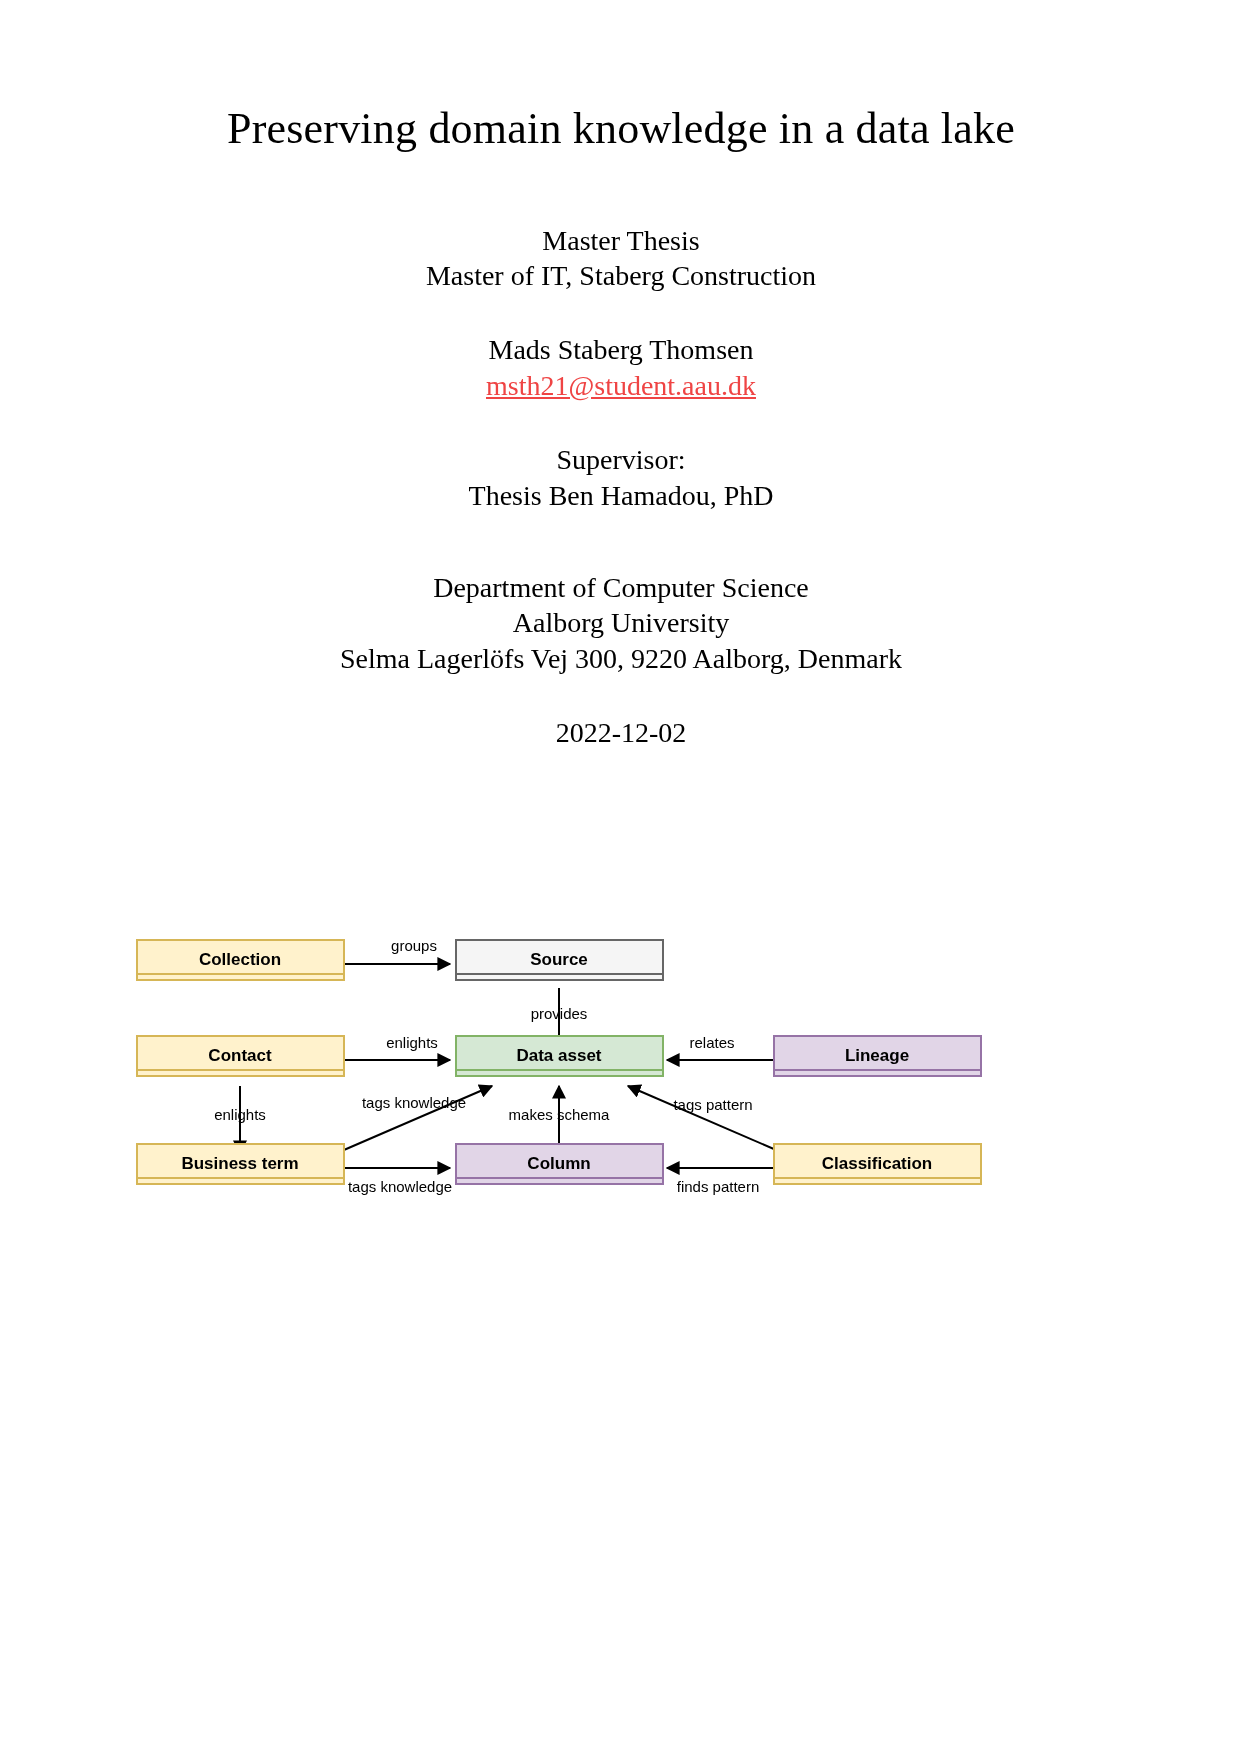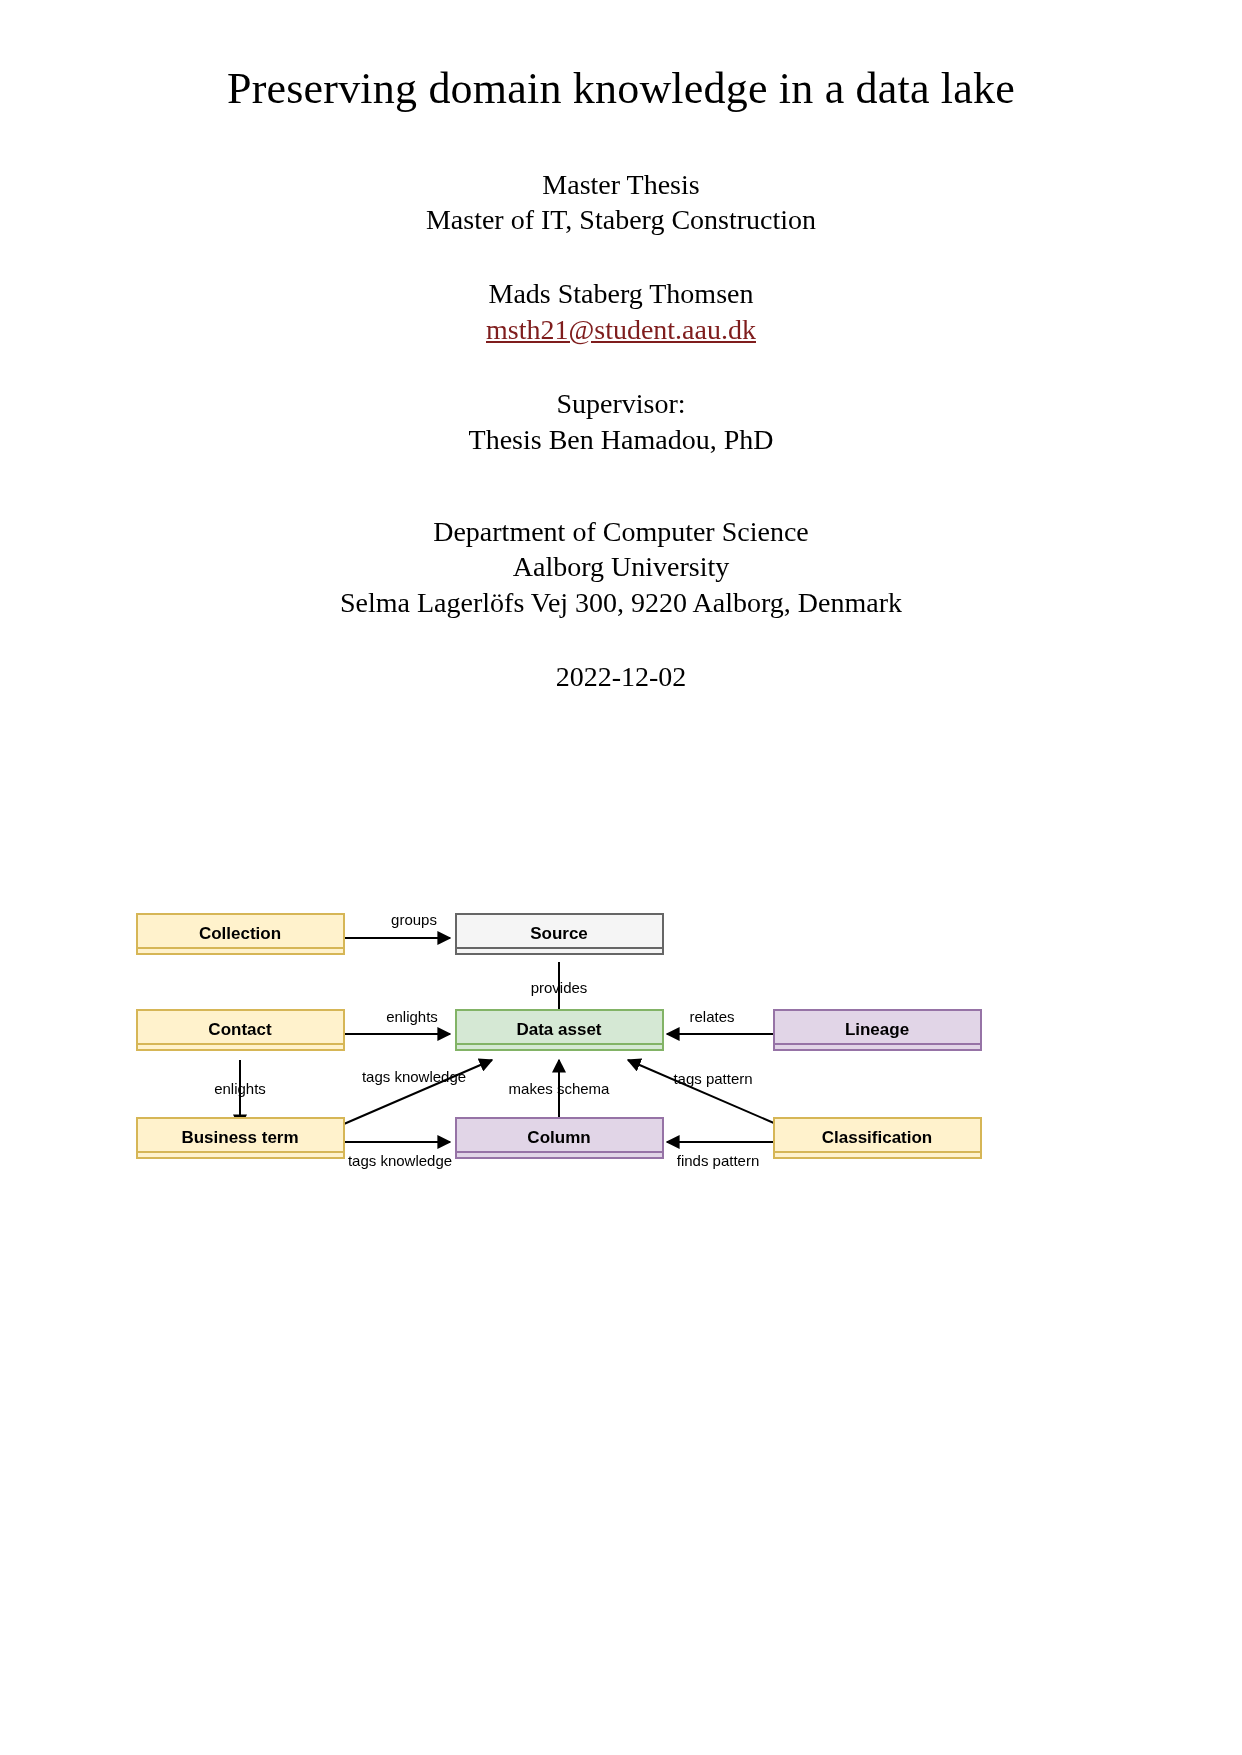--- a/index.html
+++ b/index.html
@@ -22,45 +22,45 @@
     left: 0;
     top: 0;
     width: 1242px;
     text-align: center;
   }
   .doc-title {
     font-family: "Liberation Serif", serif;
     font-size: 44px;
     font-weight: 400;
     letter-spacing: 0.2px;
-    margin: 0;
-    padding-top: 64px;
+    margin: 16px;
+    padding-top: 88px;
     line-height: 1.15;
   }
   .meta-block {
     font-family: "Liberation Serif", serif;
     font-size: 28px;
     line-height: 1.28;
   }
   .meta-block .line { display: block; }
 
   .gap-lg { height: 38px; }
   .gap-xl { height: 52px; }
   .gap-xxl { height: 56px; }
 
   .email-link {
-    color: #7f1d1d;
+    color: #ef4444;
     text-decoration: underline;
   }
 
   
   #diagram-wrap {
     position: absolute;
     left: 0;
-    top: 890px;
+    top: 916px;
     width: 1154px;
     height: 320px;
   }
   #diagram-svg {
     display: block;
   }
   .node-label {
     font-family: "Liberation Sans", sans-serif;
     font-size: 17px;
     font-weight: bold;

